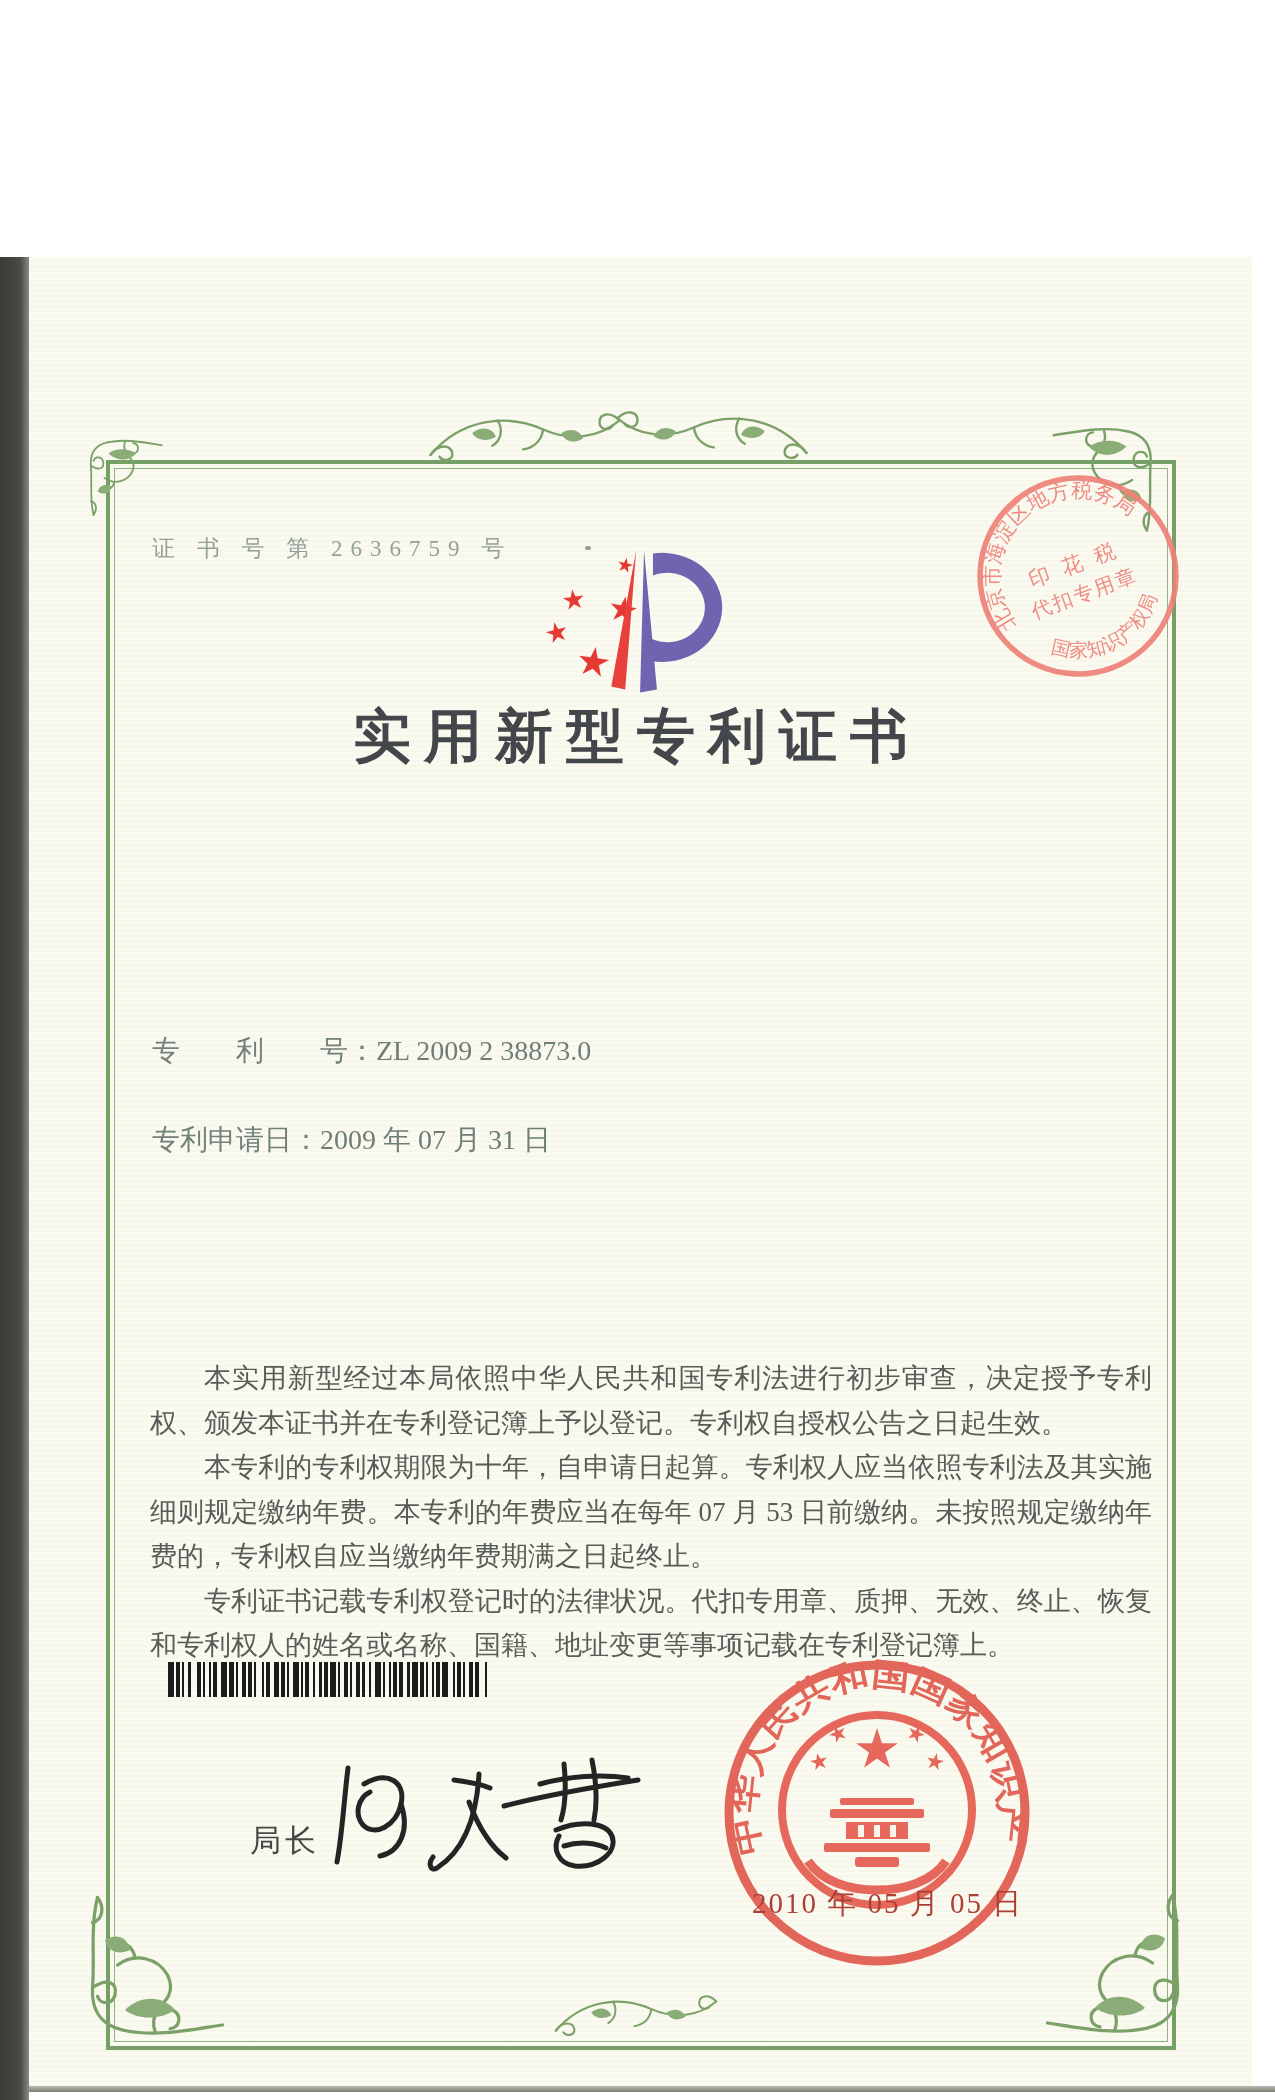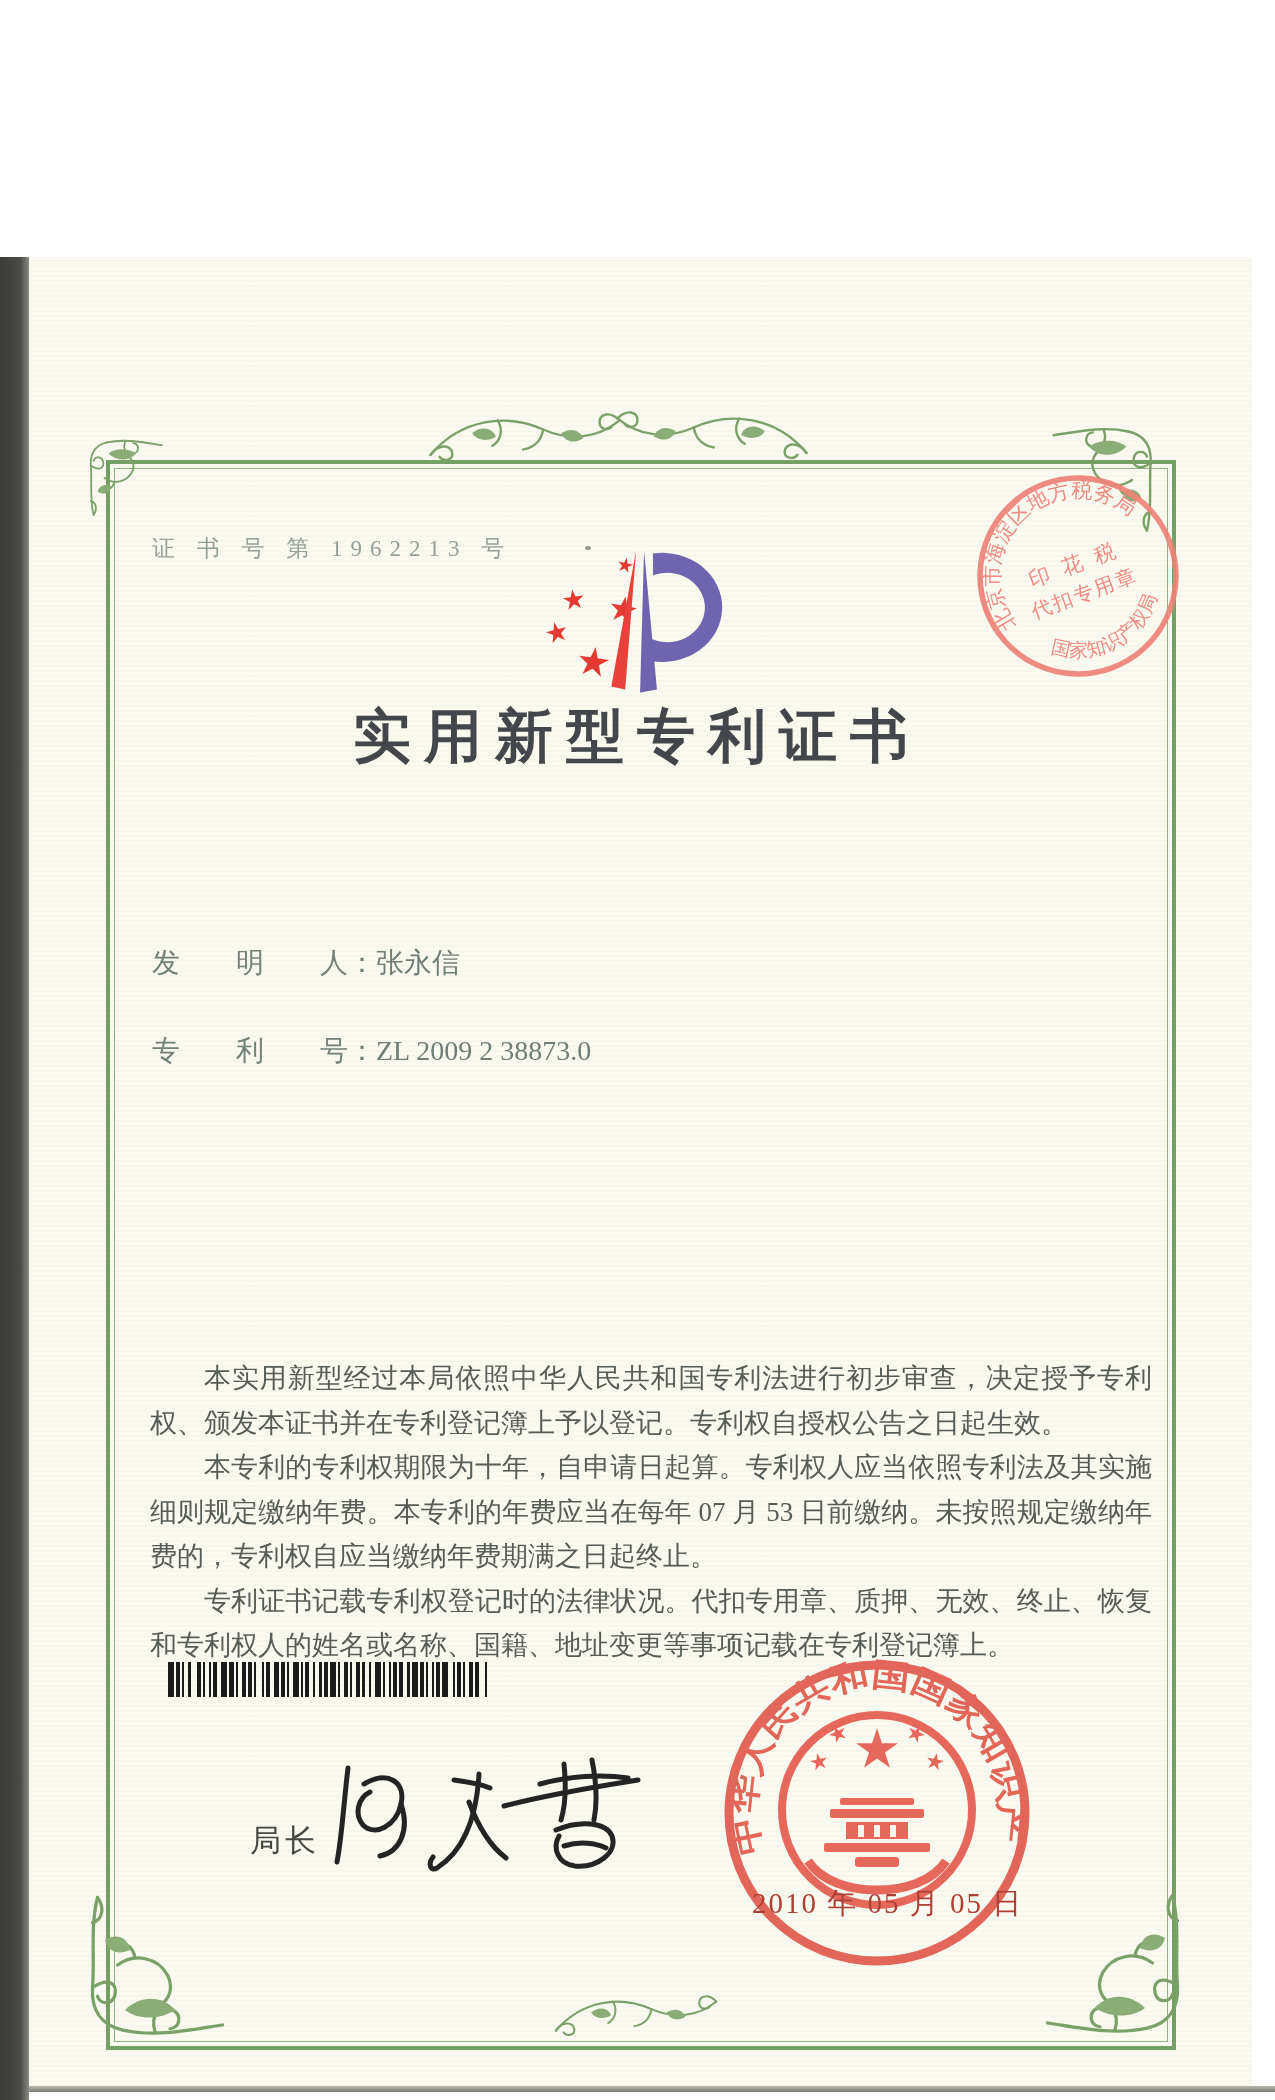--- a/index.html
+++ b/index.html
@@ -109,21 +109,21 @@
   <svg class="orn" style="left:80px;top:1890px" width="150" height="150">
       <use href="#corner-flourish"></use>
     </svg>
   <svg class="orn" style="left:1040px;top:1888px;transform:scaleX(-1)" width="150" height="150">
       <use href="#corner-flourish"></use>
     </svg>
   <svg class="orn" style="left:548px;top:1986px" width="176" height="54">
       <use href="#vine"></use>
     </svg>
 
-  <div class="cert-no">证 书 号 第 1962213 号</div>
+  <div class="cert-no">证 书 号 第 2636759 号</div>
 
   <svg class="seal" style="left:530px;top:543px" width="238" height="160" viewBox="0 0 240 160">
     <g fill="#e53a34">
       <use href="#star" transform="translate(96,22) scale(8) rotate(12)"></use>
       <use href="#star" transform="translate(44,57) scale(11) rotate(-8)"></use>
       <use href="#star" transform="translate(94,67) scale(14) rotate(10)"></use>
       <use href="#star" transform="translate(27,90) scale(11) rotate(-14)"></use>
       <use href="#star" transform="translate(64,120) scale(16) rotate(8)"></use>
     </g>
     <path fill="#e8403a" d="M107,7 L96,147 L82,144 Z"></path>
@@ -142,25 +142,25 @@
     </text>
     <text fill="#ee8279" font-size="19" font-family="Liberation Serif,serif">
       <textPath href="#taxBot" startOffset="30">国家知识产权局</textPath>
     </text>
     <text x="105" y="100" text-anchor="middle" fill="#ee8279" font-size="21" letter-spacing="4" font-family="Liberation Serif,serif">印 花 税</text>
     <text x="105" y="130" text-anchor="middle" fill="#ee8279" font-size="20" letter-spacing="2" font-family="Liberation Serif,serif">代扣专用章</text>
   </svg>
 
   <h1 class="title">实用新型专利证书</h1>
 
-  <div class="field" style="top:944px">
-    <span>发　　明　　人：</span><span class="val">张永信</span>
-  </div>
   <div class="field" style="top:1032px">
     <span>专　　利　　号：</span><span class="val">ZL 2009 2 38873.0</span>
+  </div>
+  <div class="field" style="top:1121px">
+    <span>专利申请日：</span><span class="val">2009 年 07 月 31 日</span>
   </div>
 
   <div class="body-text">
     <p>本实用新型经过本局依照中华人民共和国专利法进行初步审查，决定授予专利权、颁发本证书并在专利登记簿上予以登记。专利权自授权公告之日起生效。</p>
     <p>本专利的专利权期限为十年，自申请日起算。专利权人应当依照专利法及其实施细则规定缴纳年费。本专利的年费应当在每年 07 月 53 日前缴纳。未按照规定缴纳年费的，专利权自应当缴纳年费期满之日起终止。</p>
     <p>专利证书记载专利权登记时的法律状况。代扣专用章、质押、无效、终止、恢复和专利权人的姓名或名称、国籍、地址变更等事项记载在专利登记簿上。</p>
   </div>
 
   <div class="barcode"><i style="width: 6.15px;"></i><i class="sp" style="width: 2.05px;"></i><i style="width: 4.1px;"></i><i class="sp" style="width: 2.05px;"></i><i style="width: 2.05px;"></i><i class="sp" style="width: 4.1px;"></i><i style="width: 2.05px;"></i><i class="sp" style="width: 6.15px;"></i><i style="width: 4.1px;"></i><i class="sp" style="width: 2.05px;"></i><i style="width: 2.05px;"></i><i class="sp" style="width: 4.1px;"></i><i style="width: 2.05px;"></i><i class="sp" style="width: 2.05px;"></i><i style="width: 4.1px;"></i><i class="sp" style="width: 4.1px;"></i><i style="width: 6.15px;"></i><i class="sp" style="width: 2.05px;"></i><i style="width: 4.1px;"></i><i class="sp" style="width: 2.05px;"></i><i style="width: 2.05px;"></i><i class="sp" style="width: 4.1px;"></i><i style="width: 4.1px;"></i><i class="sp" style="width: 2.05px;"></i><i style="width: 4.1px;"></i><i class="sp" style="width: 2.05px;"></i><i style="width: 2.05px;"></i><i class="sp" style="width: 6.15px;"></i><i style="width: 2.05px;"></i><i class="sp" style="width: 2.05px;"></i><i style="width: 4.1px;"></i><i class="sp" style="width: 4.1px;"></i><i style="width: 4.1px;"></i><i class="sp" style="width: 2.05px;"></i><i style="width: 4.1px;"></i><i class="sp" style="width: 2.05px;"></i><i style="width: 2.05px;"></i><i class="sp" style="width: 4.1px;"></i><i style="width: 6.15px;"></i><i class="sp" style="width: 2.05px;"></i><i style="width: 2.05px;"></i><i class="sp" style="width: 2.05px;"></i><i style="width: 4.1px;"></i><i class="sp" style="width: 4.1px;"></i><i style="width: 2.05px;"></i><i class="sp" style="width: 4.1px;"></i><i style="width: 2.05px;"></i><i class="sp" style="width: 2.05px;"></i><i style="width: 4.1px;"></i><i class="sp" style="width: 2.05px;"></i><i style="width: 6.15px;"></i><i class="sp" style="width: 2.05px;"></i><i style="width: 2.05px;"></i><i class="sp" style="width: 4.1px;"></i><i style="width: 4.1px;"></i><i class="sp" style="width: 2.05px;"></i><i style="width: 2.05px;"></i><i class="sp" style="width: 4.1px;"></i><i style="width: 4.1px;"></i><i class="sp" style="width: 2.05px;"></i><i style="width: 2.05px;"></i><i class="sp" style="width: 4.1px;"></i><i style="width: 2.05px;"></i><i class="sp" style="width: 4.1px;"></i><i style="width: 6.15px;"></i><i class="sp" style="width: 2.05px;"></i><i style="width: 2.05px;"></i><i class="sp" style="width: 4.1px;"></i><i style="width: 2.05px;"></i><i class="sp" style="width: 2.05px;"></i><i style="width: 4.1px;"></i><i class="sp" style="width: 2.05px;"></i><i style="width: 4.1px;"></i><i class="sp" style="width: 4.1px;"></i><i style="width: 2.05px;"></i><i class="sp" style="width: 2.05px;"></i><i style="width: 6.15px;"></i><i class="sp" style="width: 2.05px;"></i><i style="width: 4.1px;"></i><i class="sp" style="width: 2.05px;"></i><i style="width: 2.05px;"></i><i class="sp" style="width: 4.1px;"></i><i style="width: 2.05px;"></i><i class="sp" style="width: 2.05px;"></i><i style="width: 4.1px;"></i><i class="sp" style="width: 2.05px;"></i><i style="width: 6.15px;"></i><i class="sp" style="width: 4.1px;"></i><i style="width: 2.05px;"></i><i class="sp" style="width: 2.05px;"></i><i style="width: 4.1px;"></i><i class="sp" style="width: 2.05px;"></i><i style="width: 2.05px;"></i><i class="sp" style="width: 4.1px;"></i><i style="width: 4.1px;"></i><i class="sp" style="width: 2.05px;"></i><i style="width: 4.1px;"></i><i class="sp" style="width: 6.15px;"></i><i style="width: 2.05px;"></i><i class="sp" style="width: 2.05px;"></i></div>
 

